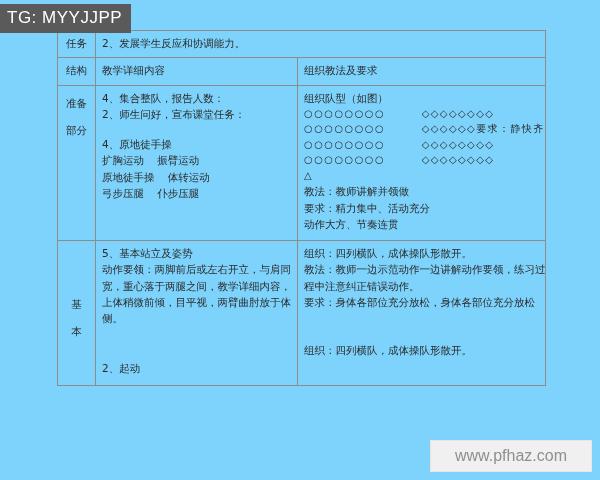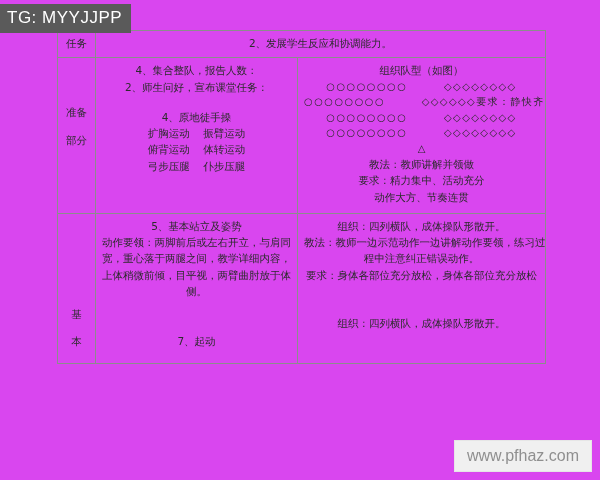--- a/index.html
+++ b/index.html
@@ -12,21 +12,21 @@
     background: #ffffff;
     font-family: "DejaVu Sans", "Liberation Sans", sans-serif;
     overflow: hidden;
     position: relative;
   }
   .page {
     position: absolute;
     left: 0; top: 0;
     width: 600px;
     height: 480px;
-    background: #d946ef;
+    background: #7dd3fc;
   }
   
   .tg-badge {
     position: absolute;
     left: 0;
     top: 4px;
     background: #5a5a5a;
     color: #ffffff;
     font-size: 17px;
     letter-spacing: 0.5px;
@@ -35,21 +35,21 @@
     z-index: 20;
   }
   
   .watermark {
     position: absolute;
     right: 8px;
     bottom: 8px;
     background: #f0f0f0;
     color: #8f8f8f;
     font-size: 16px;
-    padding: 6px 12px;
+    padding: 6px 24px;
     font-family: "Liberation Sans", sans-serif;
     z-index: 20;
     border: 1px solid #e6e6e6;
   }
   
   .doc-table {
     position: absolute;
     left: 57px;
     top: 30px;
     width: 488px;
@@ -57,21 +57,20 @@
     table-layout: fixed;
     color: #2b2b2b;
   }
   .doc-table td {
     border: 1px solid #8c8c8c;
     vertical-align: top;
     padding: 4px 6px 6px 6px;
     font-size: 10.5px;
     line-height: 1.55;
     font-family: "DejaVu Sans", "Liberation Sans", sans-serif;
-    text-align: center;
   }
   td.c-label {
     width: 38px;
     text-align: center;
     font-size: 10.5px;
     padding-left: 2px;
     padding-right: 2px;
   }
   td.c-mid {
     width: 200px;
@@ -86,21 +85,20 @@
   .line.blank {
     height: 9px;
   }
   .dots {
     letter-spacing: 1.4px;
     font-size: 10px;
   }
   .vstack-label {
     display: block;
     text-align: center;
-    margin-top: 37px;
   }
   .vstack-label .ch {
     display: block;
     line-height: 2.6;
   }
   .tri {
     font-size: 10px;
   }
   .row-tall td { padding-bottom: 8px; }
 </style>
@@ -121,35 +119,46 @@
 
       <tr>
         <td class="c-label">
           <span>任务</span>
         </td>
         <td class="c-mid" colspan="2">
           <div class="line">2、发展学生反应和协调能力。</div>
         </td>
       </tr>
 
+      <tr>
+        <td class="c-label">
+          <span>结构</span>
+        </td>
+        <td class="c-mid">
+          <div class="line">教学详细内容</div>
+        </td>
+        <td class="c-right">
+          <div class="line">组织教法及要求</div>
+        </td>
+      </tr>
 
       <tr class="row-tall">
         <td class="c-label">
           <span class="vstack-label">
             <span class="ch">准备</span>
             <span class="ch">部分</span>
           </span>
         </td>
         <td class="c-mid">
           <div class="line">4、集合整队，报告人数：</div>
           <div class="line">2、师生问好，宣布课堂任务：</div>
           <div class="line blank"></div>
           <div class="line">4、原地徒手操</div>
           <div class="line">扩胸运动    振臂运动</div>
-          <div class="line">俯背运动    体转运动</div>
+          <div class="line">原地徒手操    体转运动</div>
           <div class="line">弓步压腿    仆步压腿</div>
         </td>
         <td class="c-right">
           <div class="line">组织队型（如图）</div>
           <div class="line dots">○○○○○○○○        ◇◇◇◇◇◇◇◇</div>
           <div class="line dots">○○○○○○○○        ◇◇◇◇◇◇要求：静快齐</div>
           <div class="line dots">○○○○○○○○        ◇◇◇◇◇◇◇◇</div>
           <div class="line dots">○○○○○○○○        ◇◇◇◇◇◇◇◇</div>
           <div class="line tri">△</div>
           <div class="line">教法：教师讲解并领做</div>
@@ -165,21 +174,21 @@
             <span class="ch">本</span>
           </span>
         </td>
         <td class="c-mid">
           <div class="line">5、基本站立及姿势</div>
           <div class="line">动作要领：两脚前后或左右开立，与肩同</div>
           <div class="line">宽，重心落于两腿之间，教学详细内容，</div>
           <div class="line">上体稍微前倾，目平视，两臂曲肘放于体</div>
           <div class="line">侧。</div>
           <div class="line blank" style="height:34px;"></div>
-          <div class="line">7、起动</div>
+          <div class="line">2、起动</div>
         </td>
         <td class="c-right">
           <div class="line">组织：四列横队，成体操队形散开。</div>
           <div class="line">教法：教师一边示范动作一边讲解动作要领，练习过</div>
           <div class="line">程中注意纠正错误动作。</div>
           <div class="line">要求：身体各部位充分放松，身体各部位充分放松</div>
           <div class="line blank" style="height:16px;"></div>
           <div class="line blank" style="height:16px;"></div>
           <div class="line">组织：四列横队，成体操队形散开。</div>
         </td>

